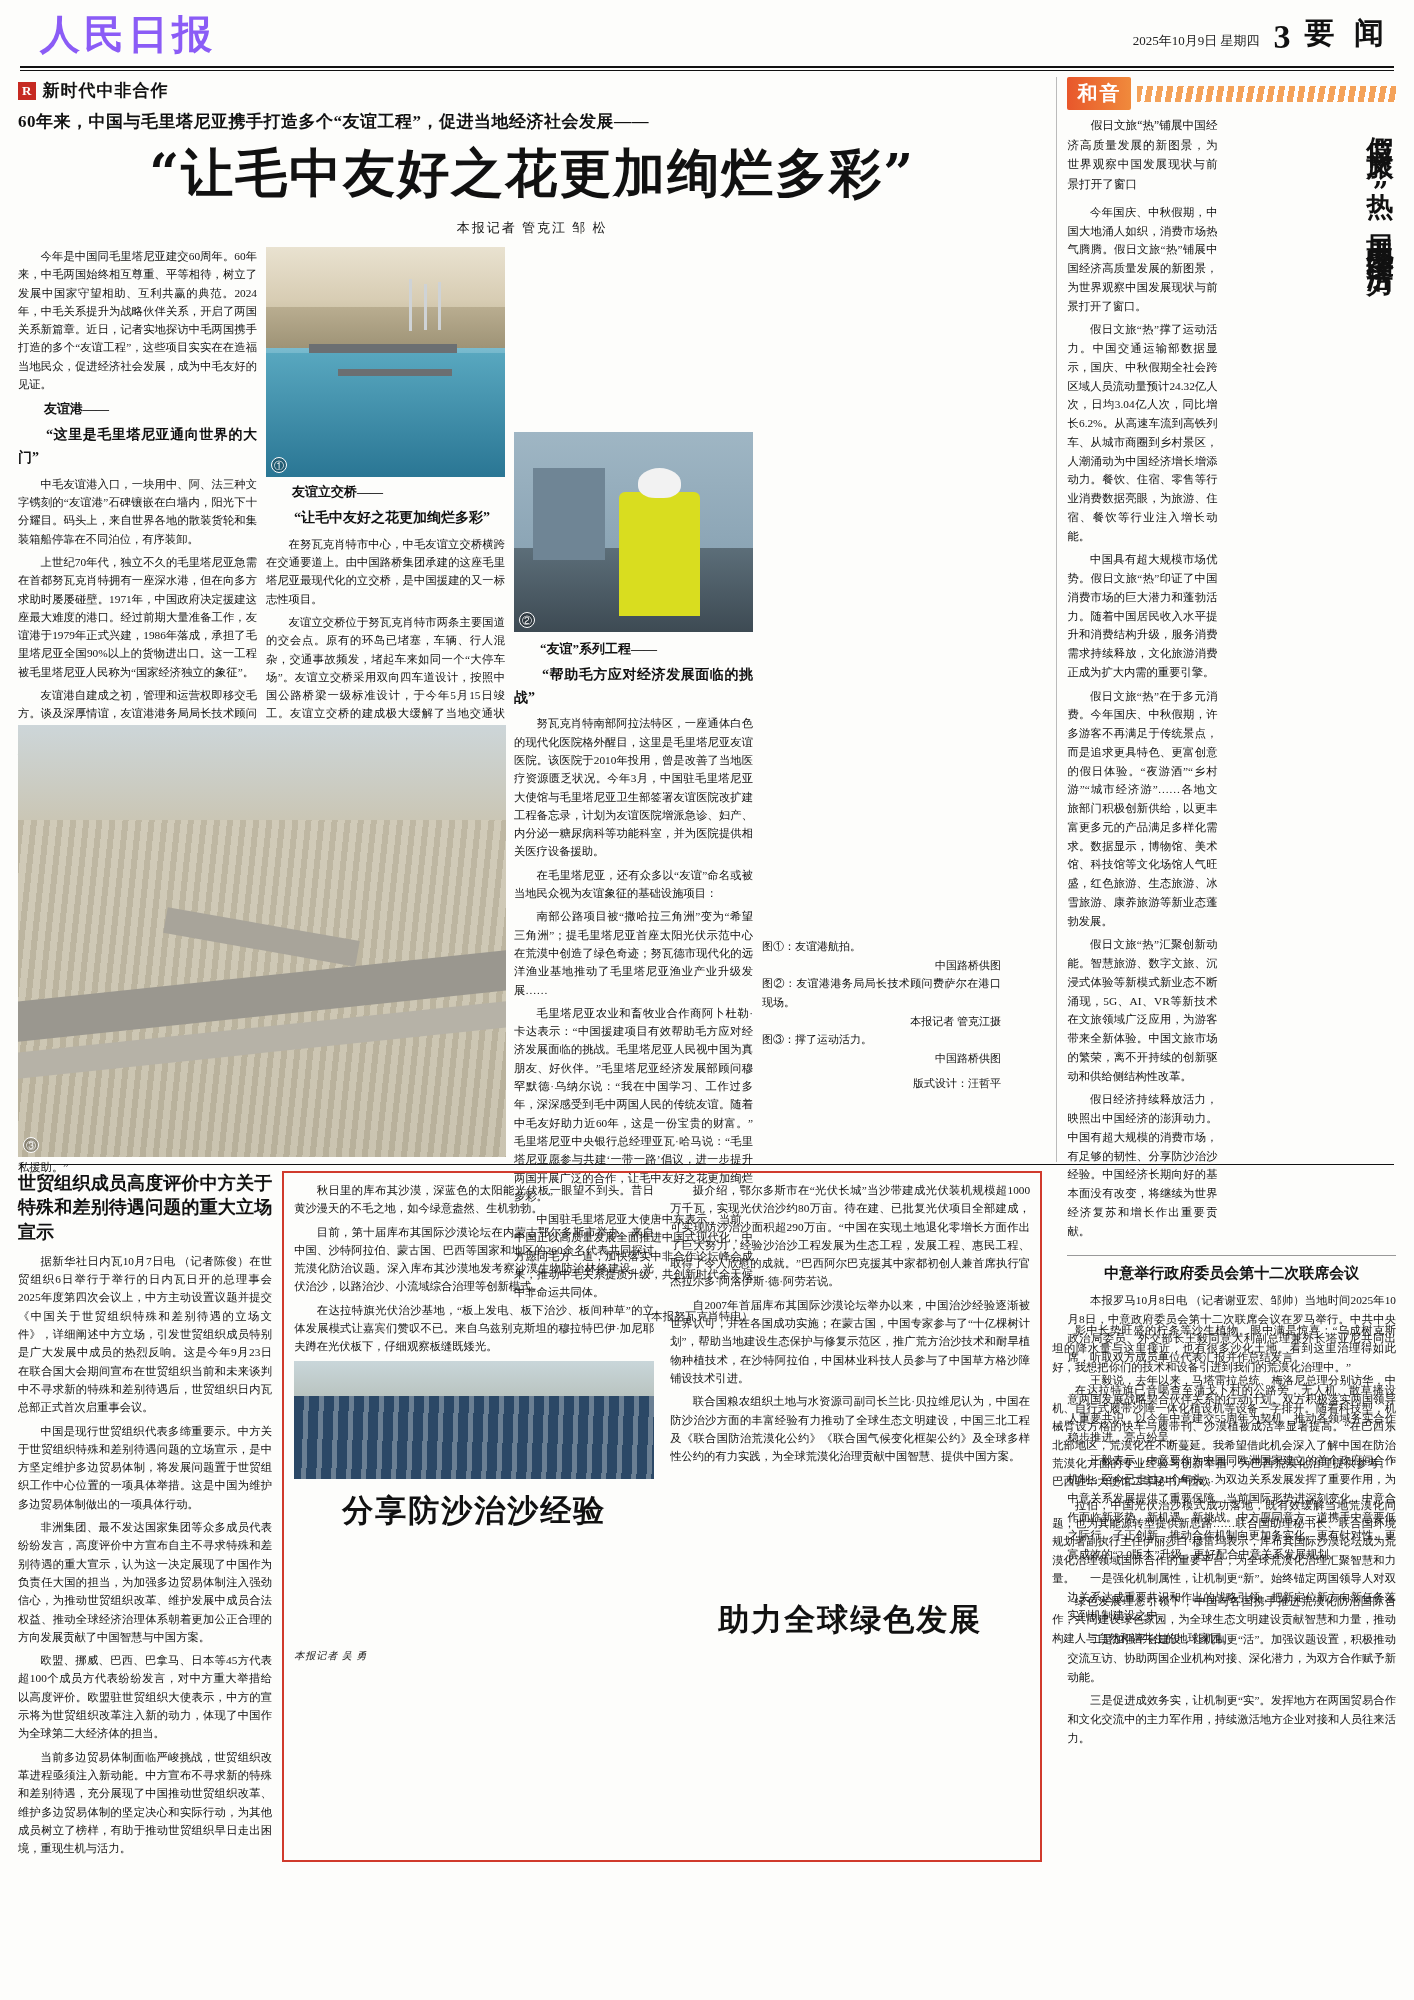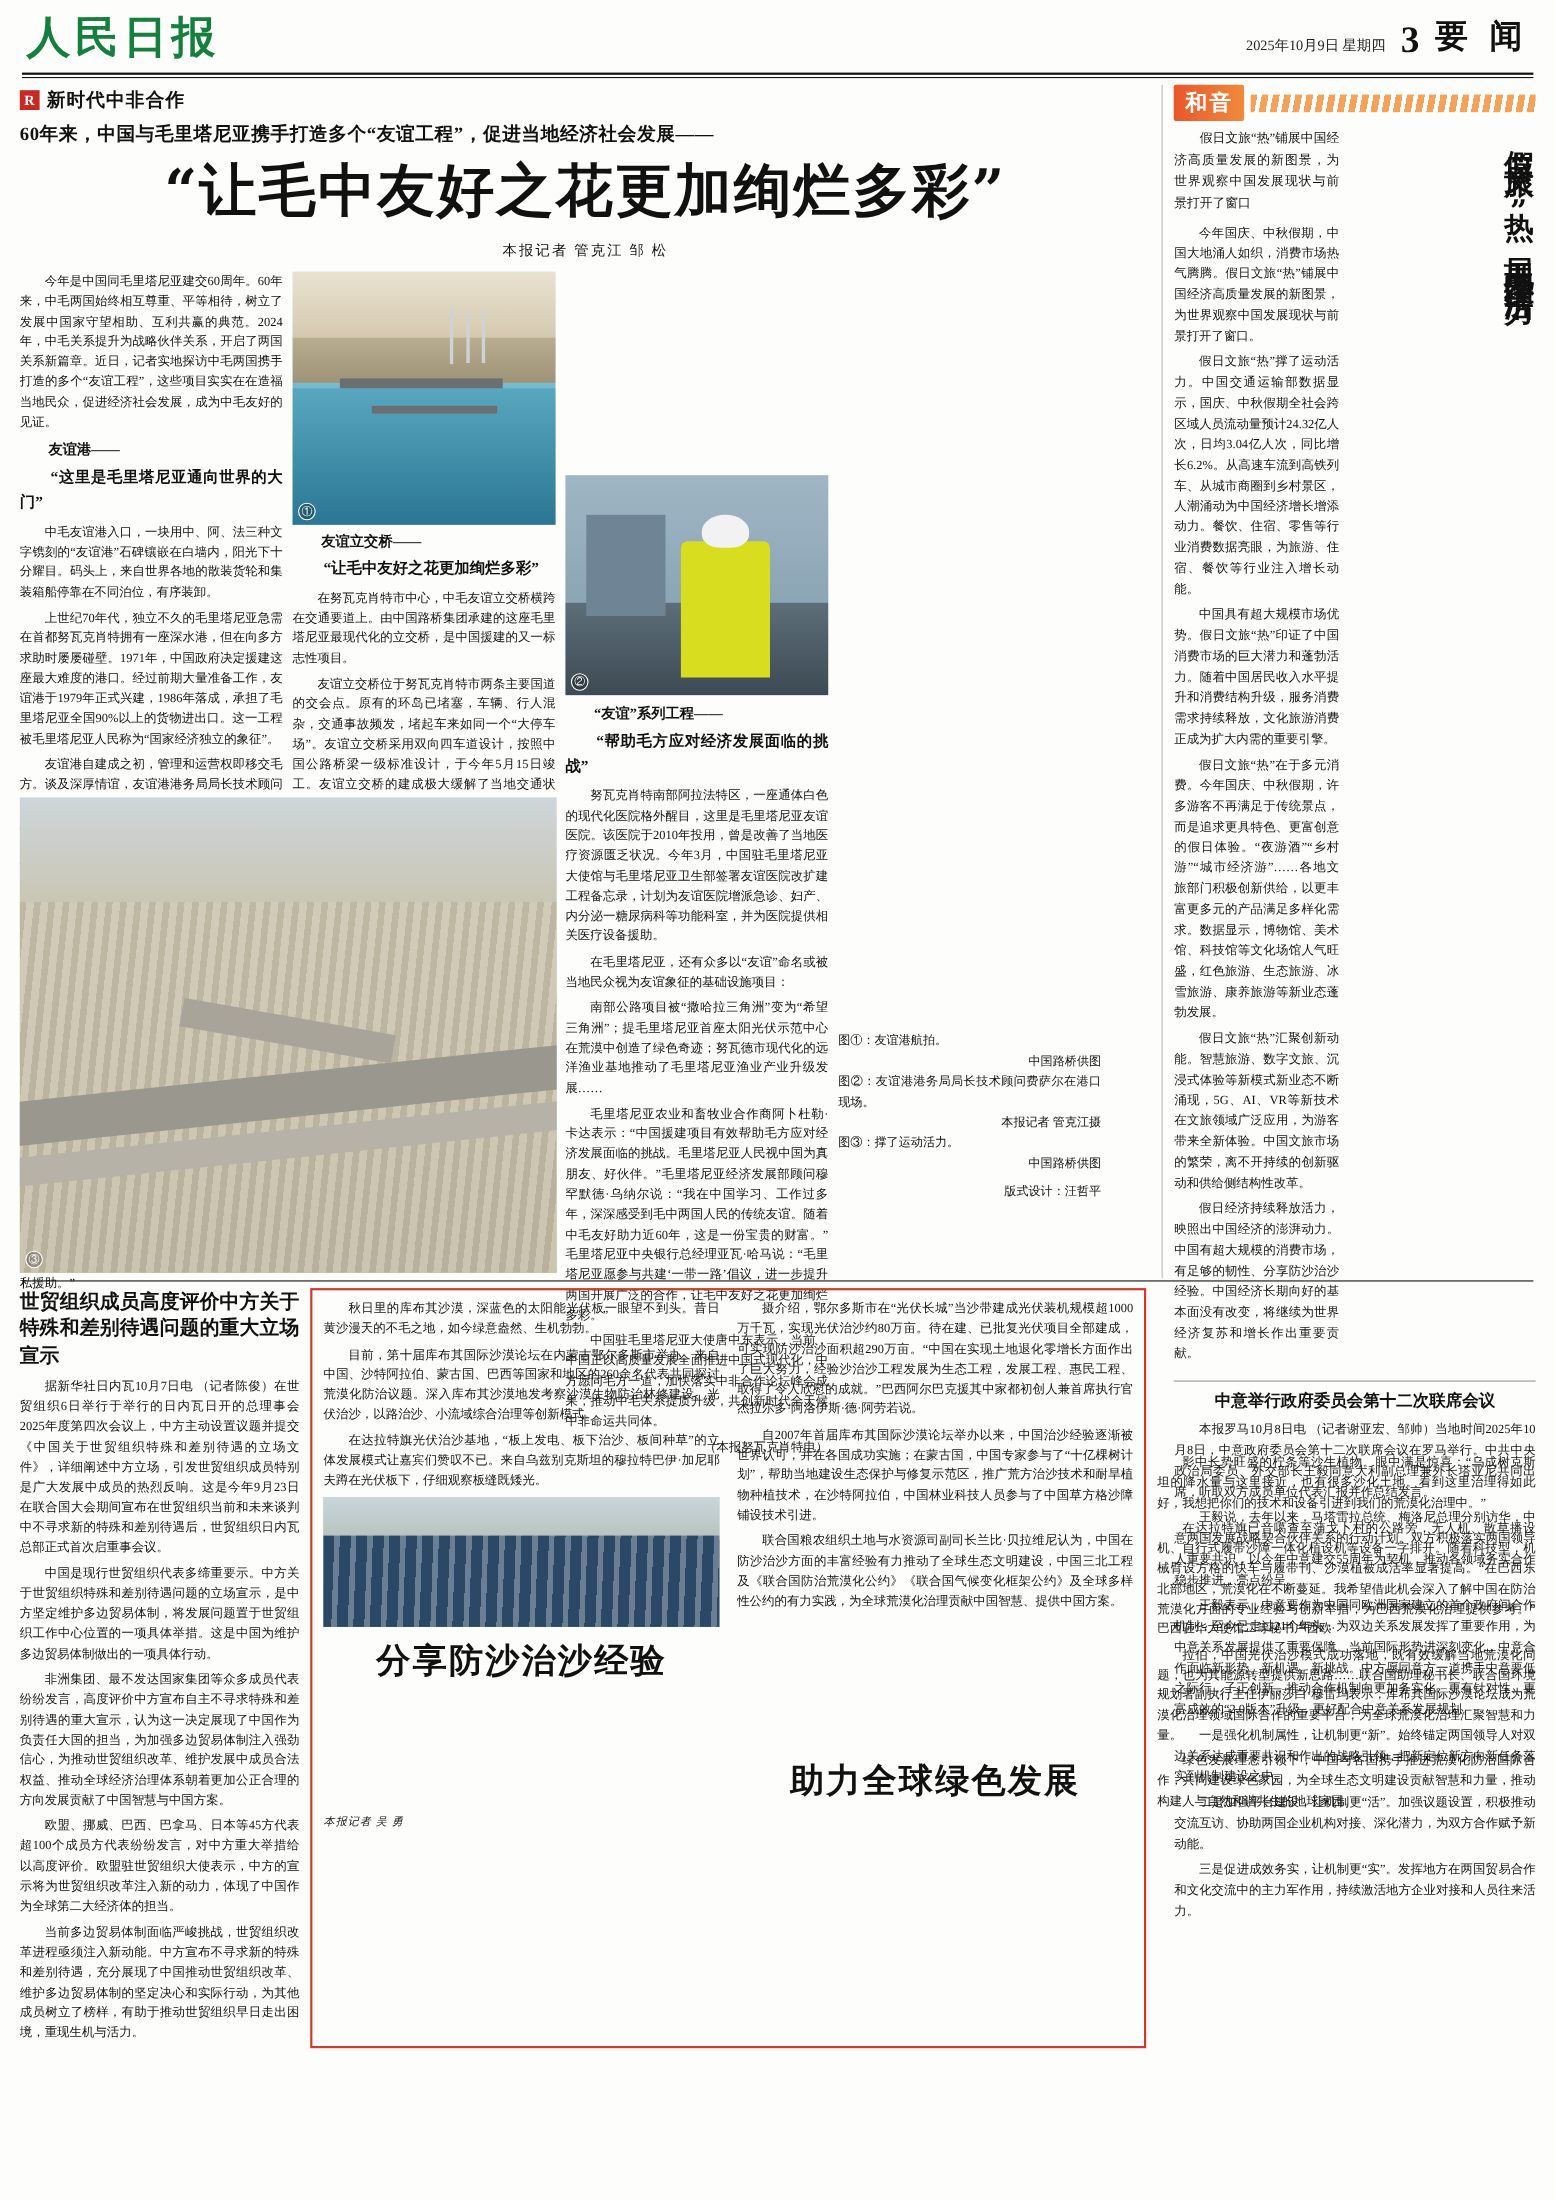--- a/index.html
+++ b/index.html
@@ -9,21 +9,21 @@
     background:#fdfdfb;
     font-family:"Liberation Serif", serif;
     color:#111;
     position:relative;
     overflow:hidden;
   }
   .page { width:1414px; height:2000px; position:relative; padding:0 18px; }
 
   
   .masthead { height:62px; display:flex; align-items:center; justify-content:space-between; padding:6px 6px 0 6px; }
-  .logo-cn { font-family:"DejaVu Serif", serif; font-weight:bold; font-size:40px; letter-spacing:4px; color:#15803d; line-height:1; }
+  .logo-cn { font-family:"DejaVu Serif", serif; font-weight:bold; font-size:40px; letter-spacing:4px; color:#8b5cf6; line-height:1;margin-left:16px; }
   .masthead-right { display:flex; align-items:flex-end; gap:14px; }
   .date-line { font-size:13px; color:#222; padding-bottom:6px; }
   .page-num { font-size:34px; font-weight:bold; padding-bottom:0px; }
   .section-name { font-size:30px; font-weight:bold; letter-spacing:6px; padding-bottom:2px; }
   .rule-thick { border-top:2px solid #111; margin:4px 2px 0 2px; }
   .rule-thin { border-top:1px solid #111; margin:2px 2px 6px 2px; }
 
   
   .body-wrap { display:flex; gap:10px; height:1085px; }
   .left-zone { width:1030px; position:relative; }

